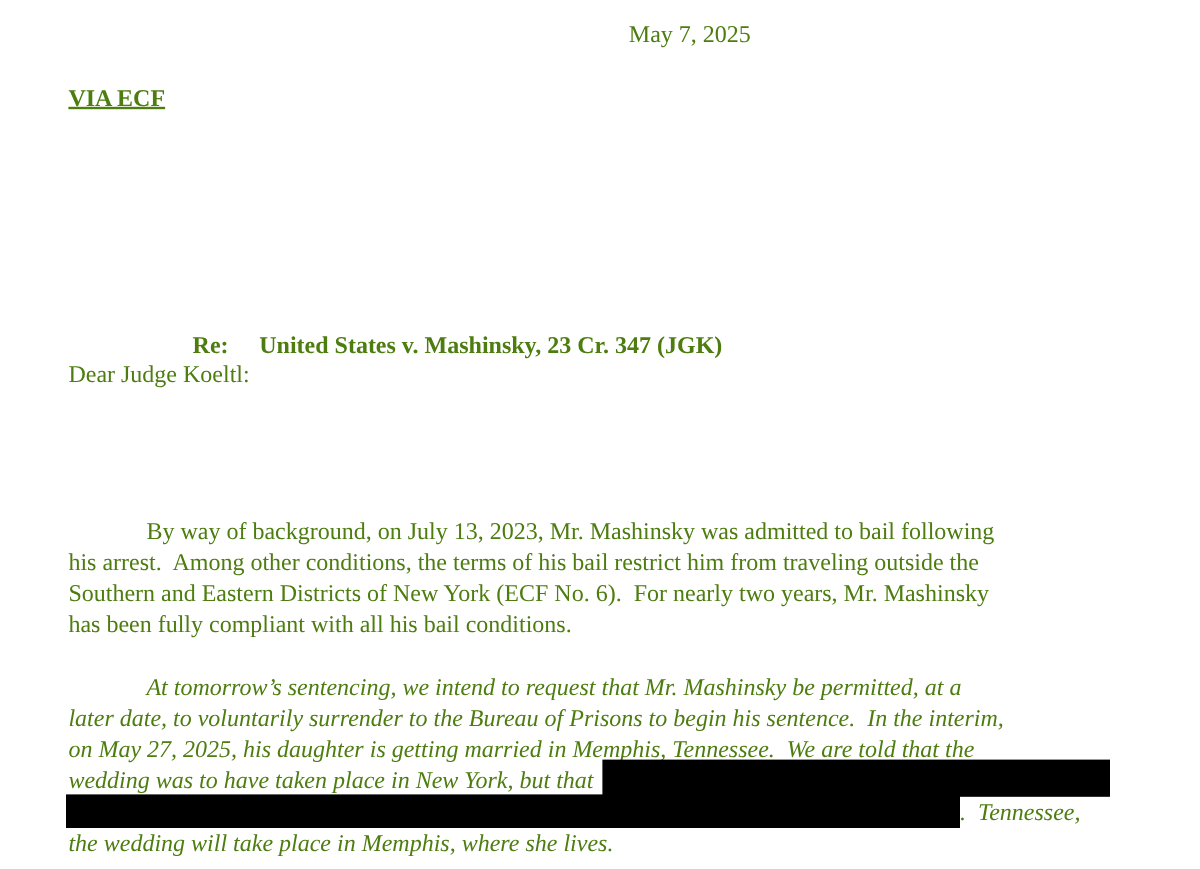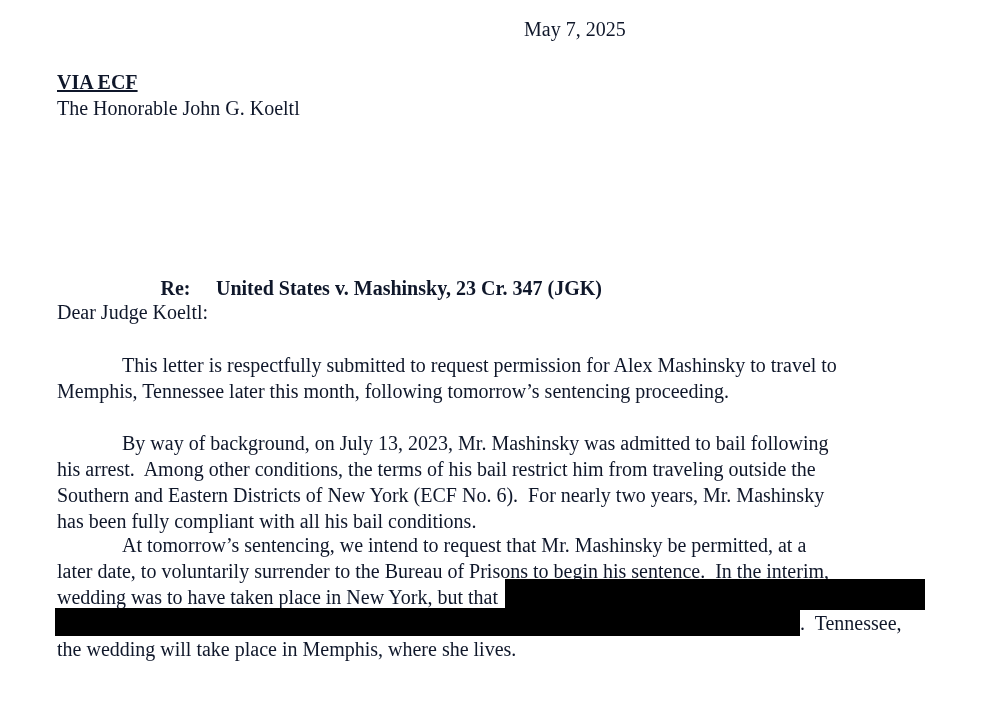--- a/index.html
+++ b/index.html
@@ -1,21 +1,21 @@
 <!DOCTYPE html>
 <html><head>
 <meta charset="utf-8">
 <style>
   html, body { margin: 0; padding: 0; background: #ffffff; }
   .page {
     position: relative;
     width: 1000px;
     height: 724px;
     background: #ffffff;
-    color: #0f172a;
+    color: #4d7c0f;
     font-family: "Liberation Serif", "DejaVu Serif", serif;
     font-size: 20px;
     line-height: 26px;
     overflow: hidden;
   }
   .date-line   { position: absolute; top: 16px;  left: 524px; white-space: pre; }
   .via-ecf     { position: absolute; top: 69px;  left: 57px; font-weight: bold; text-decoration: underline; white-space: pre; }
   .addr-block  { position: absolute; top: 95px;  left: 57px; }
   .addr-block > div { height: 26px; white-space: pre; }
   .re-line     { position: absolute; top: 249px; left: 115px; font-weight: bold; white-space: pre; text-align: center; }
@@ -23,59 +23,57 @@
   .salutation  { position: absolute; top: 299px; left: 57px; white-space: pre; }
   .para {
     position: absolute;
     left: 57px;
     width: 880px;
     white-space: pre-wrap;
     text-indent: 65px;
   }
   .para-1 { top: 352px; }
   .para-2 { top: 430px; }
-  .para-3 { position: absolute; top: 532px; left: 57px; width: 868px; }
+  .para-3 { position: absolute; top: 560px; left: 57px; width: 868px; font-style: italic; }
   .p3-line { height: 26px; white-space: pre; }
   .p3-indent { padding-left: 65px; }
   .p3-flex { display: flex; align-items: flex-end; }
   .p3-flex span { white-space: pre; }
   .redact-bar { background: #000000; }
   .redact-bar-1 { flex: 1 1 auto; height: 31px; margin-top: -5px; margin-left: 7px; }
   .redact-bar-2 { flex: 0 0 auto; width: 745px; height: 28px; margin-top: -3px; margin-left: -2px; }
 </style>
 </head>
 <body>
 
 <div class="page">
 
   <div class="date-line">May 7, 2025</div>
 
   <div class="via-ecf">VIA ECF</div>
 
   <div class="addr-block">
-    <div>The Honorable John G. Koeltl</div>
   </div>
 
   <div class="re-line">
     <span class="re-label">Re:</span><span class="re-subject">United States v. Mashinsky, 23 Cr. 347 (JGK)</span>
   </div>
 
   <div class="salutation">Dear Judge Koeltl:</div>
 
-  <div class="para para-1">This letter is respectfully submitted to request permission for Alex Mashinsky to travel to
-Memphis, Tennessee later this month, following tomorrow’s sentencing proceeding.</div>
 
   <div class="para para-2">By way of background, on July 13, 2023, Mr. Mashinsky was admitted to bail following
 his arrest.  Among other conditions, the terms of his bail restrict him from traveling outside the
 Southern and Eastern Districts of New York (ECF No. 6).  For nearly two years, Mr. Mashinsky
 has been fully compliant with all his bail conditions.</div>
 
   <div class="para-3">
     <div class="p3-line p3-indent">At tomorrow’s sentencing, we intend to request that Mr. Mashinsky be permitted, at a</div>
     <div class="p3-line">later date, to voluntarily surrender to the Bureau of Prisons to begin his sentence.  In the interim,</div>
+    <div class="p3-line">on May 27, 2025, his daughter is getting married in Memphis, Tennessee.  We are told that the</div>
     <div class="p3-line p3-flex">
       <span>wedding was to have taken place in New York, but that</span>
       <span class="redact-bar redact-bar-1"></span>
     </div>
     <div class="p3-line p3-flex">
       <span class="redact-bar redact-bar-2"></span>
       <span>.  Tennessee,</span>
     </div>
     <div class="p3-line">the wedding will take place in Memphis, where she lives.</div>
   </div>

